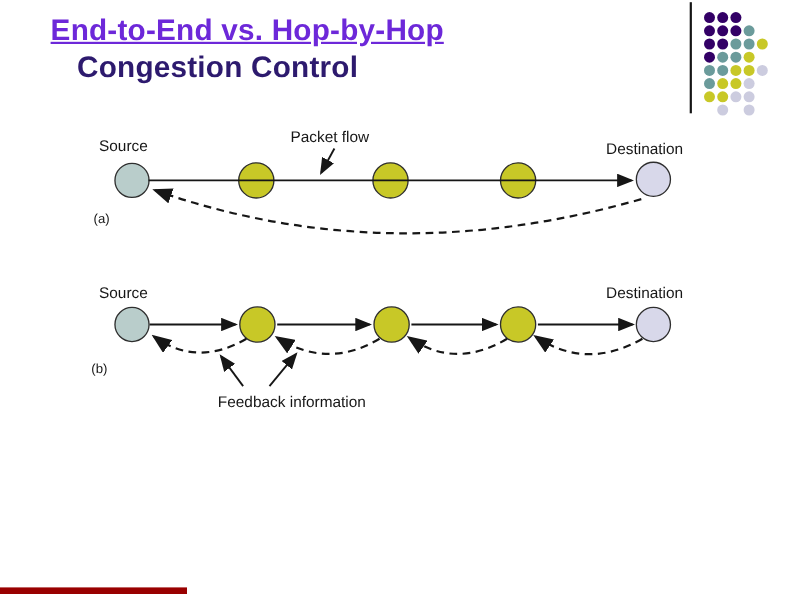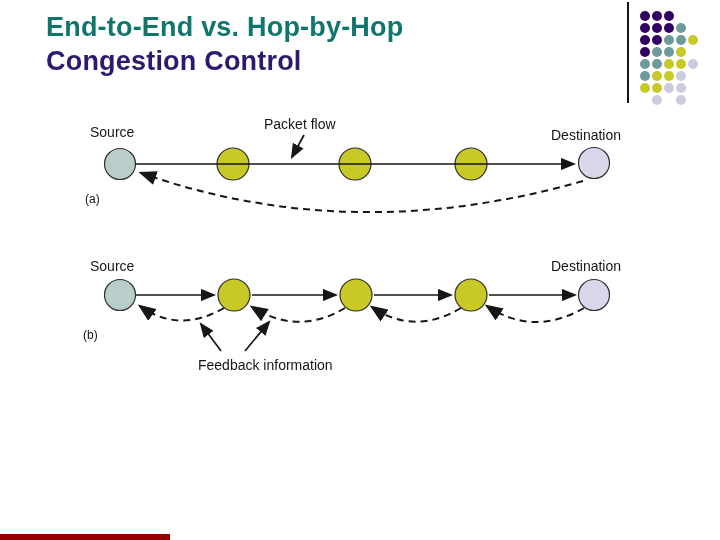--- a/index.html
+++ b/index.html
@@ -22,22 +22,22 @@
   .node{stroke:#2e2e2e;stroke-width:1.2;}
   .ln{stroke:#161616;stroke-width:1.7;}
   .dsh{stroke:#161616;stroke-width:2;fill:none;stroke-dasharray:7 5;}
 </style>
 </head>
 <body>
 
 <div class="slide">
 
   <div class="title">
-    <div style="color: #0f766e;">End-to-End vs. Hop-by-Hop</div>
-    <div style="color: rgb(45, 26, 110);">Congestion Control</div>
+    <div style="color: #6d28d9; text-decoration: underline;">End-to-End vs. Hop-by-Hop</div>
+    <div style="color: rgb(45, 26, 110); margin-left: 24px;">Congestion Control</div>
   </div>
 
   <div class="vline"></div>
   <div class="dots" id="dots">
       <div class="dot" style="left: 0px; top: 0px; background: rgb(51, 0, 102);"></div>
       <div class="dot" style="left: 12px; top: 0px; background: rgb(51, 0, 102);"></div>
       <div class="dot" style="left: 24px; top: 0px; background: rgb(51, 0, 102);"></div>
       <div class="dot" style="left: 0px; top: 12px; background: rgb(51, 0, 102);"></div>
       <div class="dot" style="left: 12px; top: 12px; background: rgb(51, 0, 102);"></div>
       <div class="dot" style="left: 24px; top: 12px; background: rgb(51, 0, 102);"></div>

